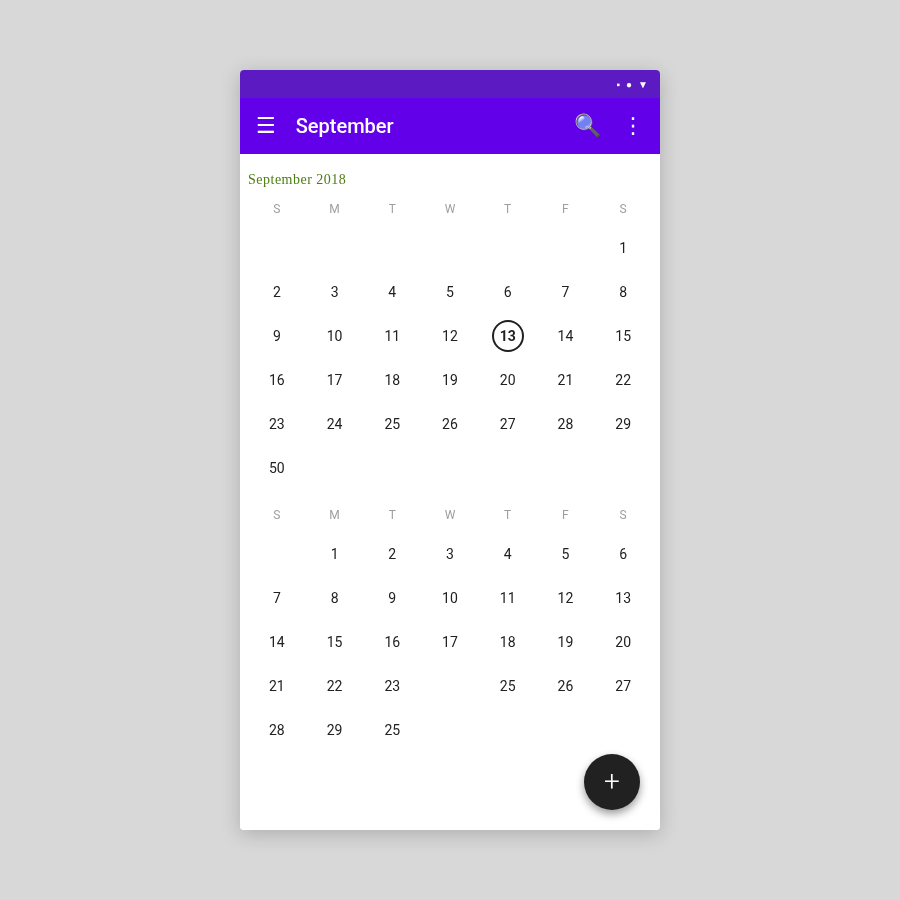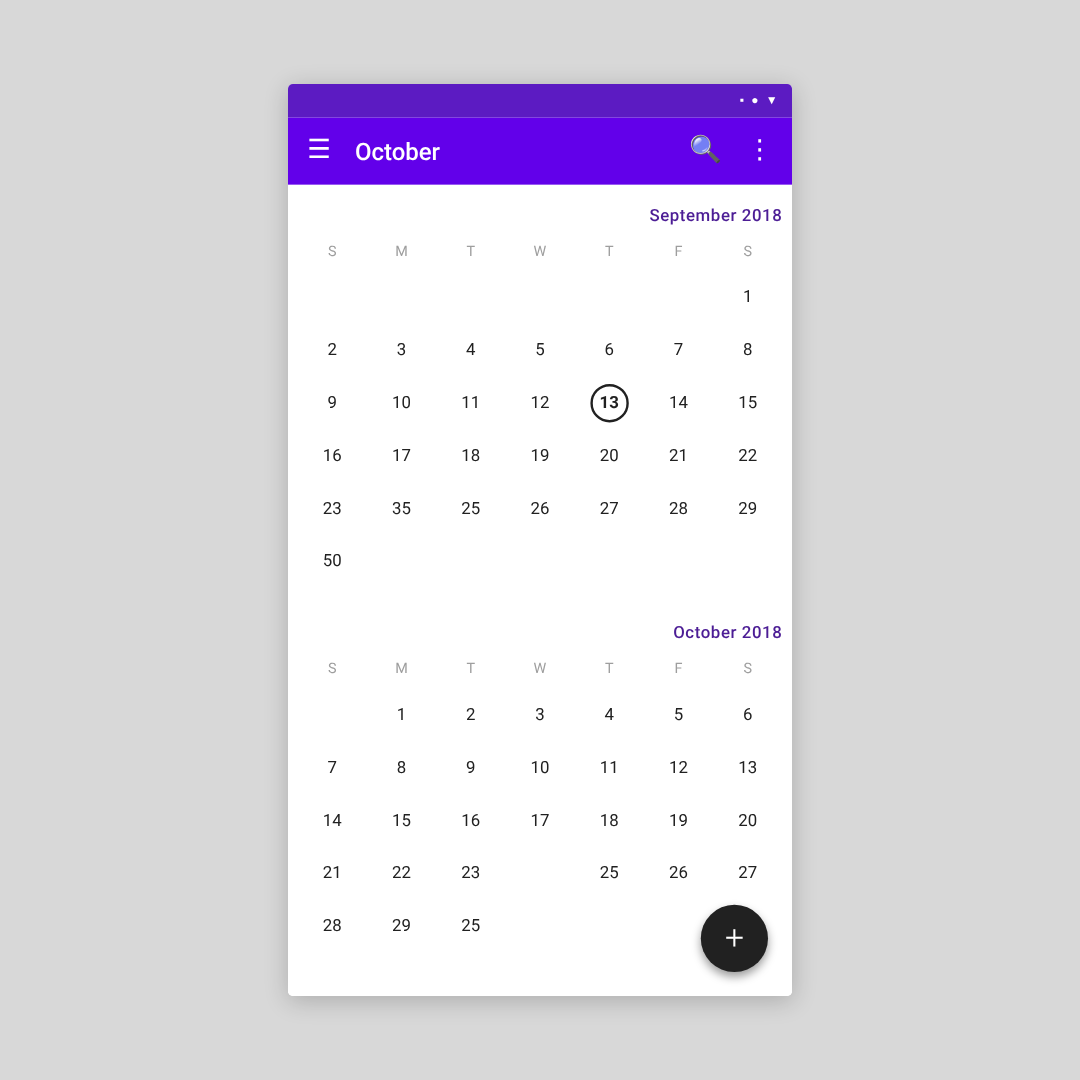--- a/index.html
+++ b/index.html
@@ -62,26 +62,27 @@
       flex: 1;
       overflow-y: auto;
       background: #fff;
       padding-bottom: 16px;
     }
     
     .month-section {
       padding: 0 8px;
     }
     .month-title {
-      text-align: right;
-      color: #4c1d95;
+      text-align: left;
+      color: #4d7c0f;
       font-size: 14px;
       font-weight: 500;
       padding: 18px 0 8px;
       letter-spacing: 0.5px;
+      font-family: Liberation Serif, serif;
     }
     
     .day-headers {
       display: grid;
       grid-template-columns: repeat(7, 1fr);
       margin-bottom: 4px;
     }
     .day-header {
       text-align: center;
       font-size: 12px;
@@ -156,21 +157,21 @@
 <div class="phone-frame">
 
   <div class="status-bar">
     <span class="status-icon sq-icon"></span>
     <span class="status-icon ci-icon"></span>
     <span class="status-icon tr-icon"></span>
   </div>
 
   <div class="app-bar">
     <span class="app-bar-icon">☰</span>
-    <span class="app-bar-title">October</span>
+    <span class="app-bar-title">September</span>
     <span class="app-bar-icon">🔍</span>
     <span class="app-bar-icon">⋮</span>
   </div>
 
   <div class="calendar-content" id="calendar-container">
   <div class="month-section">
         <div class="month-title">September  2018</div>
         <div class="day-headers">
           <div class="day-header">S</div>
           <div class="day-header">M</div>
@@ -205,38 +206,37 @@
           <div class="cal-cell">14</div>
           <div class="cal-cell">15</div>
           <div class="cal-cell">16</div>
           <div class="cal-cell">17</div>
           <div class="cal-cell">18</div>
           <div class="cal-cell">19</div>
           <div class="cal-cell">20</div>
           <div class="cal-cell">21</div>
           <div class="cal-cell">22</div>
           <div class="cal-cell">23</div>
-          <div class="cal-cell">35</div>
+          <div class="cal-cell">24</div>
           <div class="cal-cell">25</div>
           <div class="cal-cell">26</div>
           <div class="cal-cell">27</div>
           <div class="cal-cell">28</div>
           <div class="cal-cell">29</div>
           <div class="cal-cell">50</div>
           <div class="cal-cell empty"></div>
           <div class="cal-cell empty"></div>
           <div class="cal-cell empty"></div>
           <div class="cal-cell empty"></div>
           <div class="cal-cell empty"></div>
           <div class="cal-cell empty"></div>
         </div>
         <div class="separator"></div>
       </div>
       <div class="month-section">
-        <div class="month-title">October  2018</div>
         <div class="day-headers">
           <div class="day-header">S</div>
           <div class="day-header">M</div>
           <div class="day-header">T</div>
           <div class="day-header">W</div>
           <div class="day-header">T</div>
           <div class="day-header">F</div>
           <div class="day-header">S</div>
         </div>
         <div class="cal-grid">

